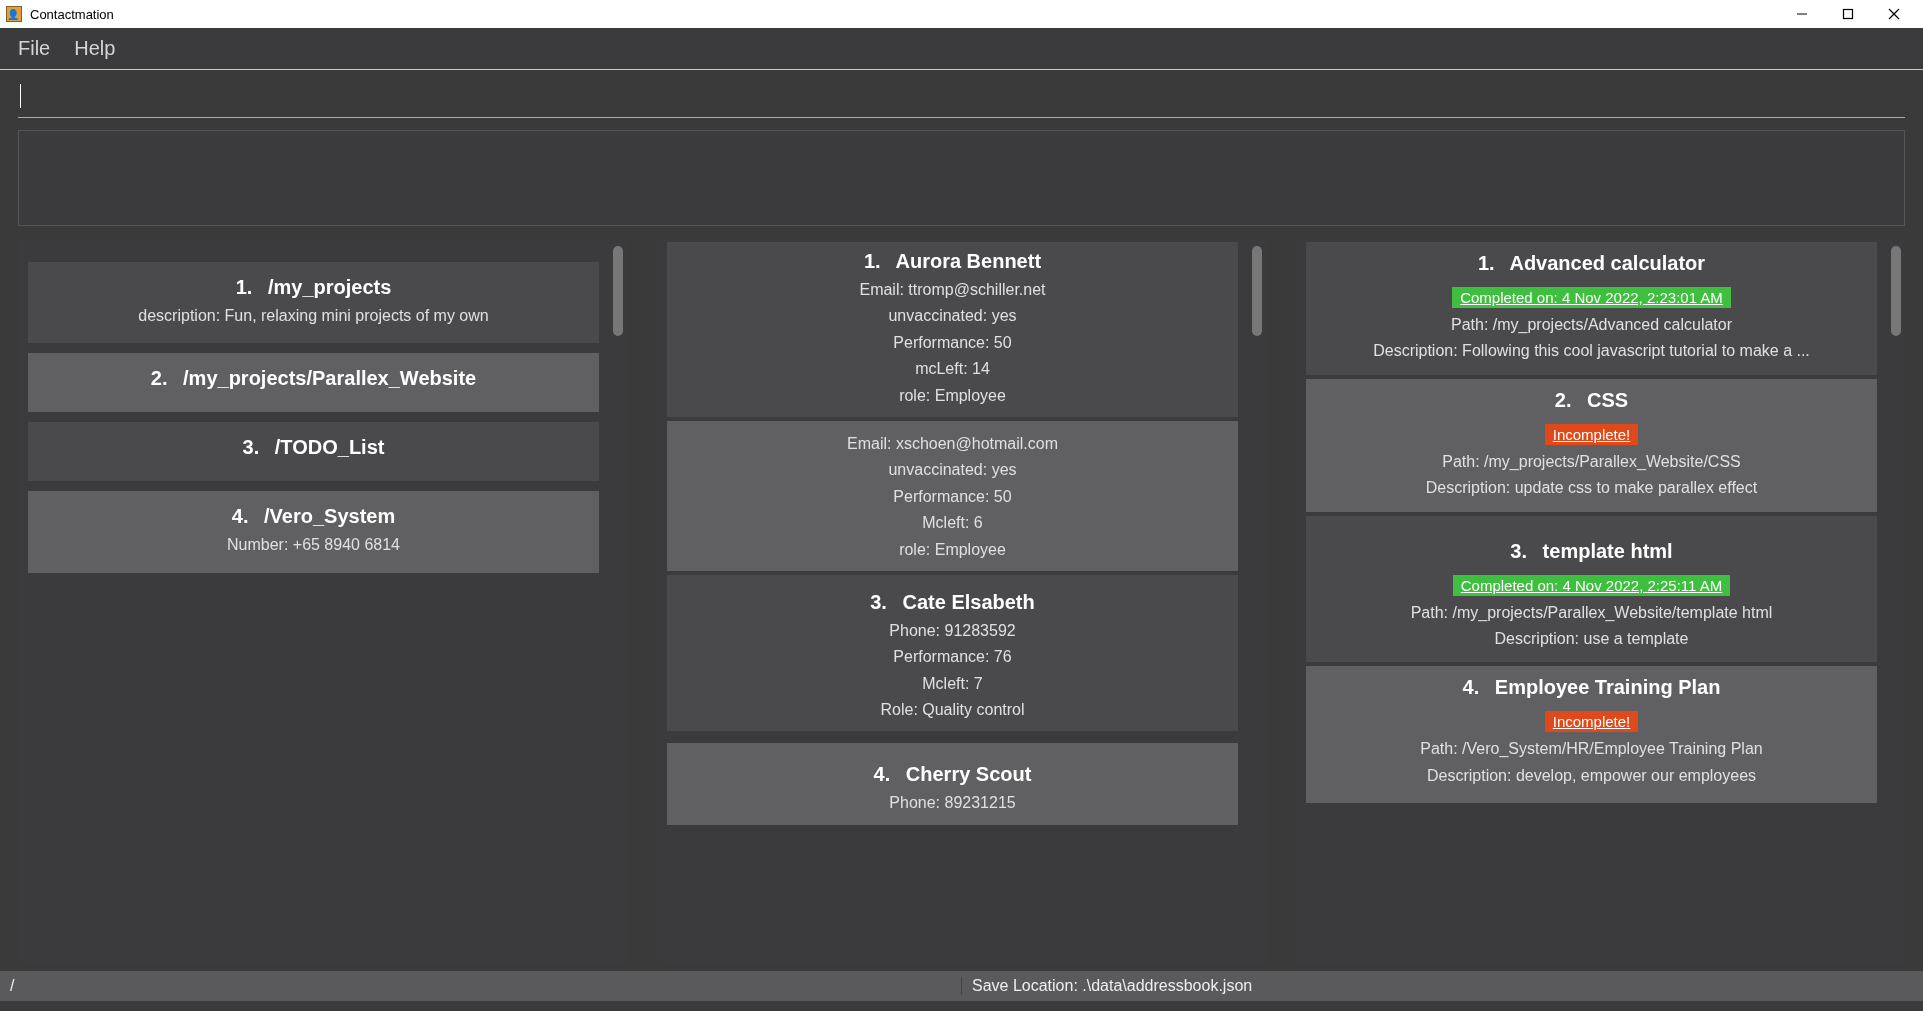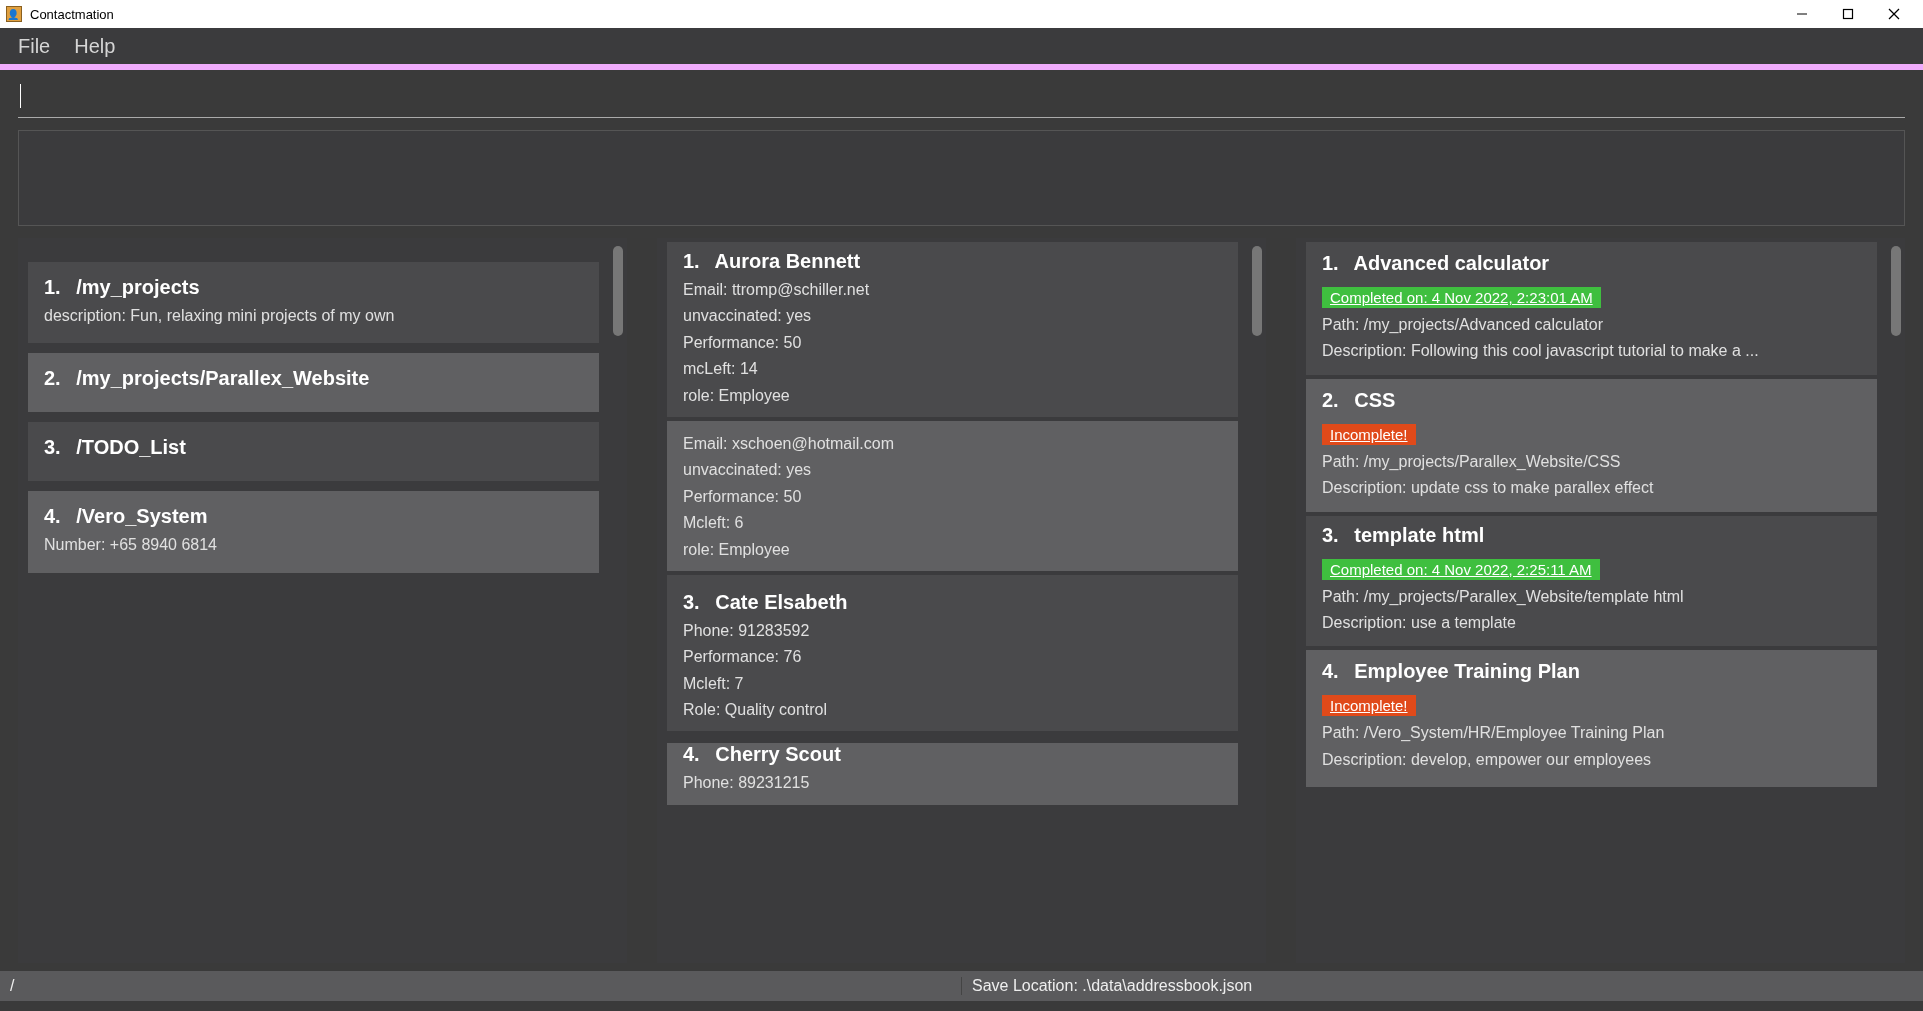--- a/index.html
+++ b/index.html
@@ -6,36 +6,36 @@
 html, body { height: 100%; font-family: "Segoe UI", Arial, sans-serif; background: #3a3a3a; color: #e5e5e5; overflow: hidden; }
 
 
 .titlebar { height: 28px; background: #fff; color: #000; display: flex; align-items: center; padding: 0 6px; font-size: 13px; }
 .titlebar .app-icon { width: 16px; height: 16px; background: #e0a040; border: 1px solid #8a6020; margin-right: 8px; display: inline-flex; align-items: center; justify-content: center; font-size: 10px; color: #5a3a10; }
 .titlebar .title { flex: 1; }
 .titlebar .win-controls { display: flex; gap: 0; }
 .titlebar .win-btn { width: 46px; height: 28px; display: flex; align-items: center; justify-content: center; font-size: 14px; cursor: pointer; }
 
 
-.menubar { height: 42px; background: #3b3b3d; border-bottom: 6px solid #f0abfc; display: flex; align-items: center; padding: 0 18px; gap: 24px; font-size: 20px; color: #d5d5d5; }
+.menubar { height: 42px; background: #3b3b3d; border-bottom: 1px solid #f0abfc; display: flex; align-items: center; padding: 0 18px; gap: 24px; font-size: 20px; color: #d5d5d5; }
 .menubar .menu-item { cursor: pointer; }
 
 
 .command-area { padding: 10px 18px 0 18px; }
 .command-input { width: 100%; background: transparent; border: none; border-bottom: 1px solid #aaa; color: #fff; font-size: 18px; padding: 6px 2px 10px 2px; outline: none; }
 .caret-line { position: relative; }
 .caret-line::before { content: ""; position: absolute; left: 2px; top: 4px; width: 1px; height: 24px; background: #fff; }
 
 
 .output-box { margin: 12px 18px; height: 96px; border: 1px solid #555; background: #3b3b3d; }
 
 
 .columns { display: flex; gap: 30px; padding: 0 18px 8px 18px; height: calc(100% - 28px - 42px - 66px - 108px - 34px); }
 .col { flex: 1; background: #3b3b3d; position: relative; overflow: hidden; }
-.col-inner { position: absolute; inset: 0 18px 0 0; overflow-y: auto; padding: 0; }
+.col-inner { position: absolute; inset: 0 18px 0 0; overflow-y: auto; padding: 0; text-align: center; }
 
 .scrollbar-fake { position: absolute; right: 4px; top: 8px; width: 10px; height: 90px; background: #777; border-radius: 5px; }
 
 .card { background: #4a4a4c; margin: 10px; padding: 14px 16px 16px 16px; }
 .card.alt { background: #606062; }
 .card h3 { font-size: 20px; font-weight: 600; color: #fff; margin-bottom: 6px; }
 .card h3 .idx { margin-right: 10px; display: inline-block; min-width: 14px; }
 .card .line { font-size: 16px; color: #e0e0e0; margin-top: 4px; line-height: 1.4; }
 .badge { display: inline-block; padding: 2px 8px; font-size: 15px; color: #fff; margin-top: 6px; margin-bottom: 2px; text-decoration: underline; }
 .badge.green { background: #3fbf3f; }
@@ -127,33 +127,33 @@
           <div class="line">Mcleft: 6</div>
           <div class="line">role: Employee</div>
         </div>
         <div class="card" style="margin-top: 4px; margin-bottom: 12px; padding-top: 16px; padding-bottom: 10px;">
           <h3><span class="idx">3.</span> <span>Cate Elsabeth</span></h3>
           <div class="line">Phone: 91283592</div>
           <div class="line">Performance: 76</div>
           <div class="line">Mcleft: 7</div>
           <div class="line">Role: Quality control</div>
         </div>
-        <div class="card alt" style="margin-top: 4px; margin-bottom: 4px; padding-top: 0; padding-bottom: 10px;">
+        <div class="card alt" style="margin-top: 4px; margin-bottom: 4px; padding-top: 20px; padding-bottom: 10px;">
           <h3><span class="idx">4.</span> <span>Cherry Scout</span></h3>
           <div class="line">Phone: 89231215</div>
         </div>
       </div>
     <div class="scrollbar-fake"></div>
   </div>
 
   <div class="col">
     <div class="col-inner" id="col-tasks">
         <div class="card" style="margin-top: 4px; margin-bottom: 4px; padding-top: 10px; padding-bottom: 12px;"><h3><span class="idx">1.</span> <span>Advanced calculator</span></h3><span class="badge green">Completed on: 4 Nov 2022, 2:23:01 AM</span><div class="line">Path: /my_projects/Advanced calculator</div><div class="line">Description: Following this cool javascript tutorial to make a ...</div></div>
         <div class="card alt" style="margin-top: 4px; margin-bottom: 4px; padding-top: 10px; padding-bottom: 12px;"><h3><span class="idx">2.</span> <span>CSS</span></h3><span class="badge red">Incomplete!</span><div class="line">Path: /my_projects/Parallex_Website/CSS</div><div class="line">Description: update css to make parallex effect</div></div>
-        <div class="card" style="margin-top: 4px; margin-bottom: 4px; padding-top: 8px; padding-bottom: 12px;"><h3><span class="idx">3.</span> <span>template html</span></h3><span class="badge green">Completed on: 4 Nov 2022, 2:25:11 AM</span><div class="line">Path: /my_projects/Parallex_Website/template html</div><div class="line">Description: use a template</div></div>
+        <div class="card" style="margin-top: 4px; margin-bottom: 4px; padding-top: 24px; padding-bottom: 12px;"><h3><span class="idx">3.</span> <span>template html</span></h3><span class="badge green">Completed on: 4 Nov 2022, 2:25:11 AM</span><div class="line">Path: /my_projects/Parallex_Website/template html</div><div class="line">Description: use a template</div></div>
         <div class="card alt" style="margin-top: 4px; margin-bottom: 4px; padding-top: 10px; "><h3><span class="idx">4.</span> <span>Employee Training Plan</span></h3><span class="badge red">Incomplete!</span><div class="line">Path: /Vero_System/HR/Employee Training Plan</div><div class="line">Description: develop, empower our employees</div></div>
       </div>
     <div class="scrollbar-fake"></div>
   </div>
 
 </div>
 
 <div class="statusbar">
   <div class="sb-left">/</div>
   <div class="sb-right">Save Location: .\data\addressbook.json</div>

